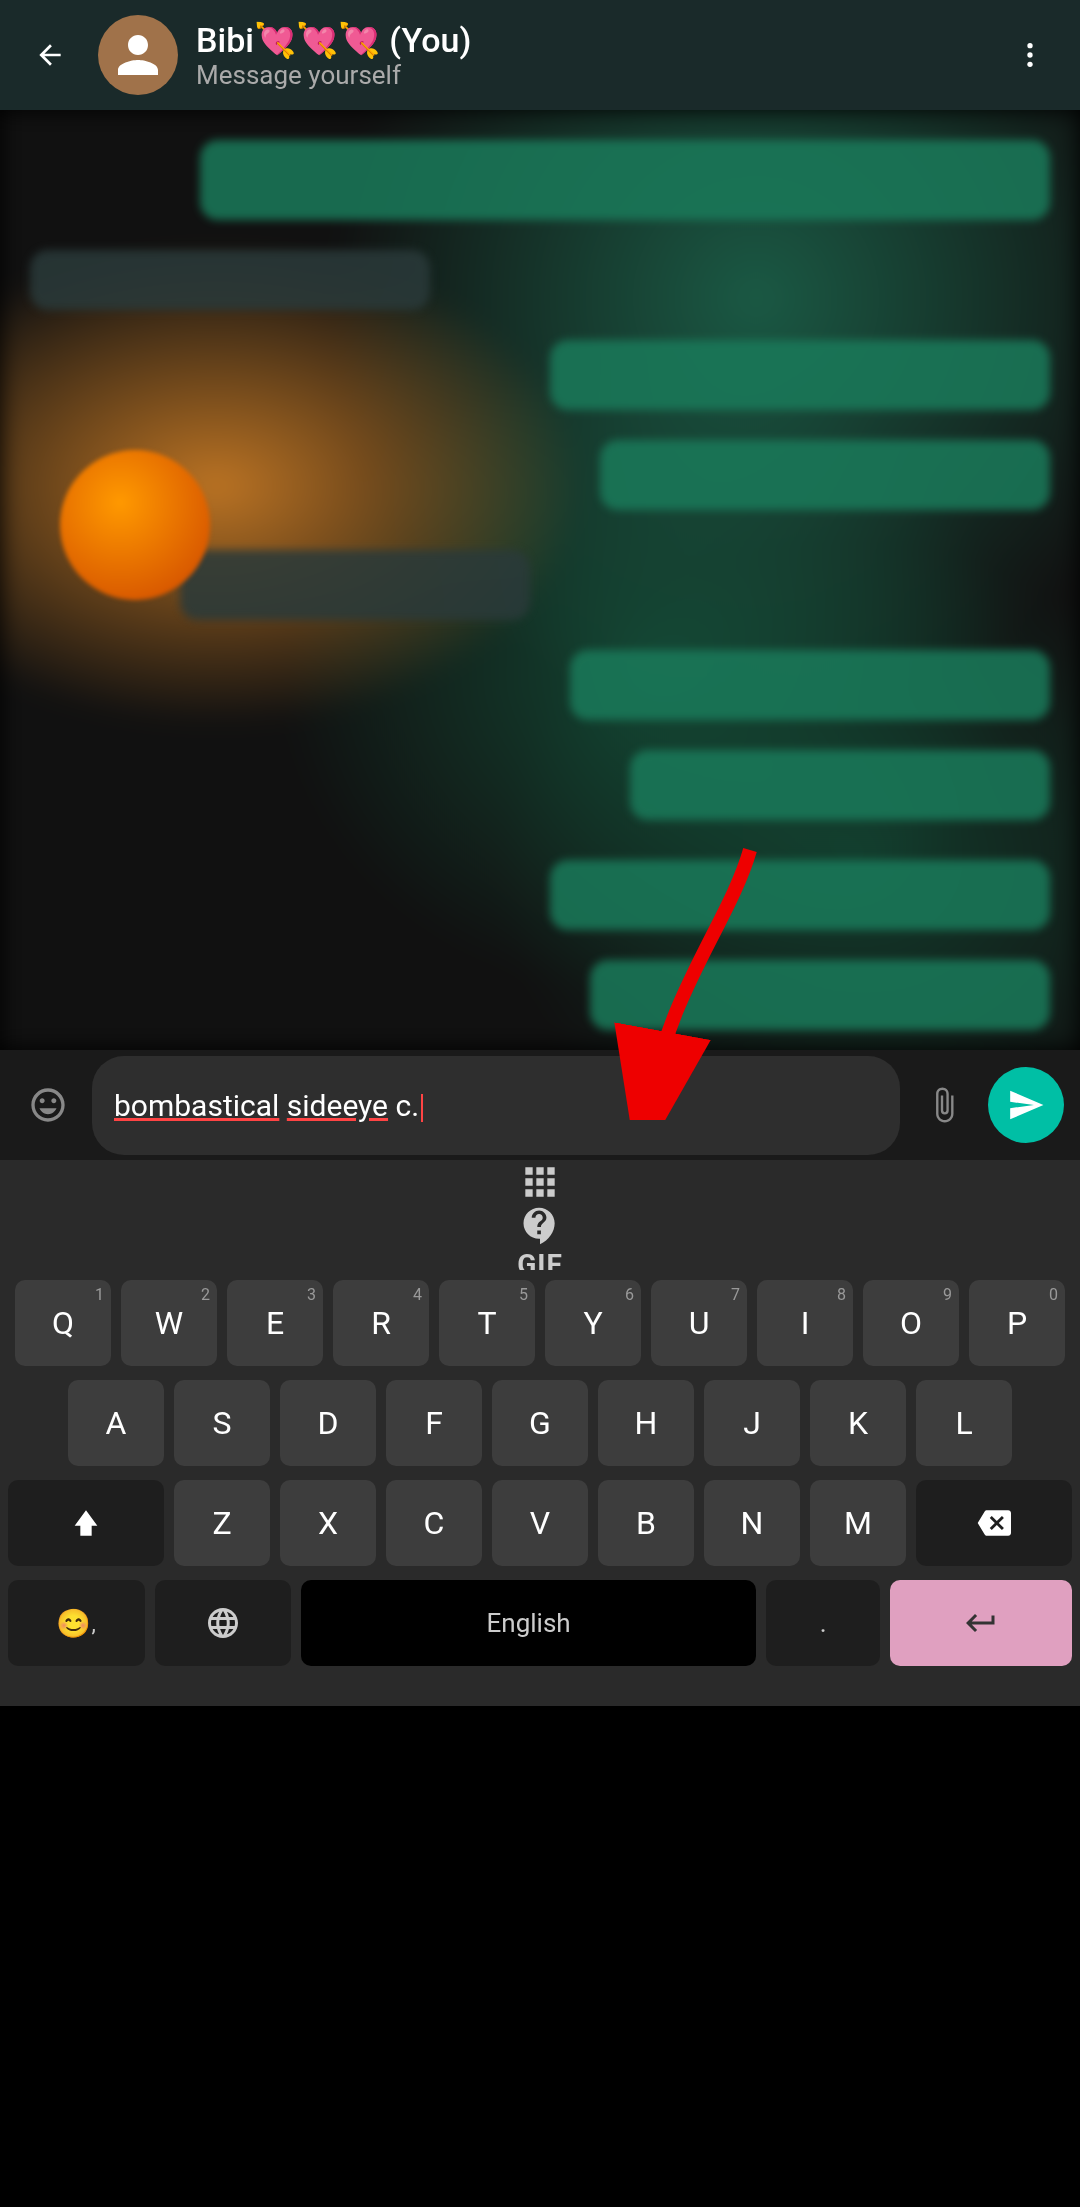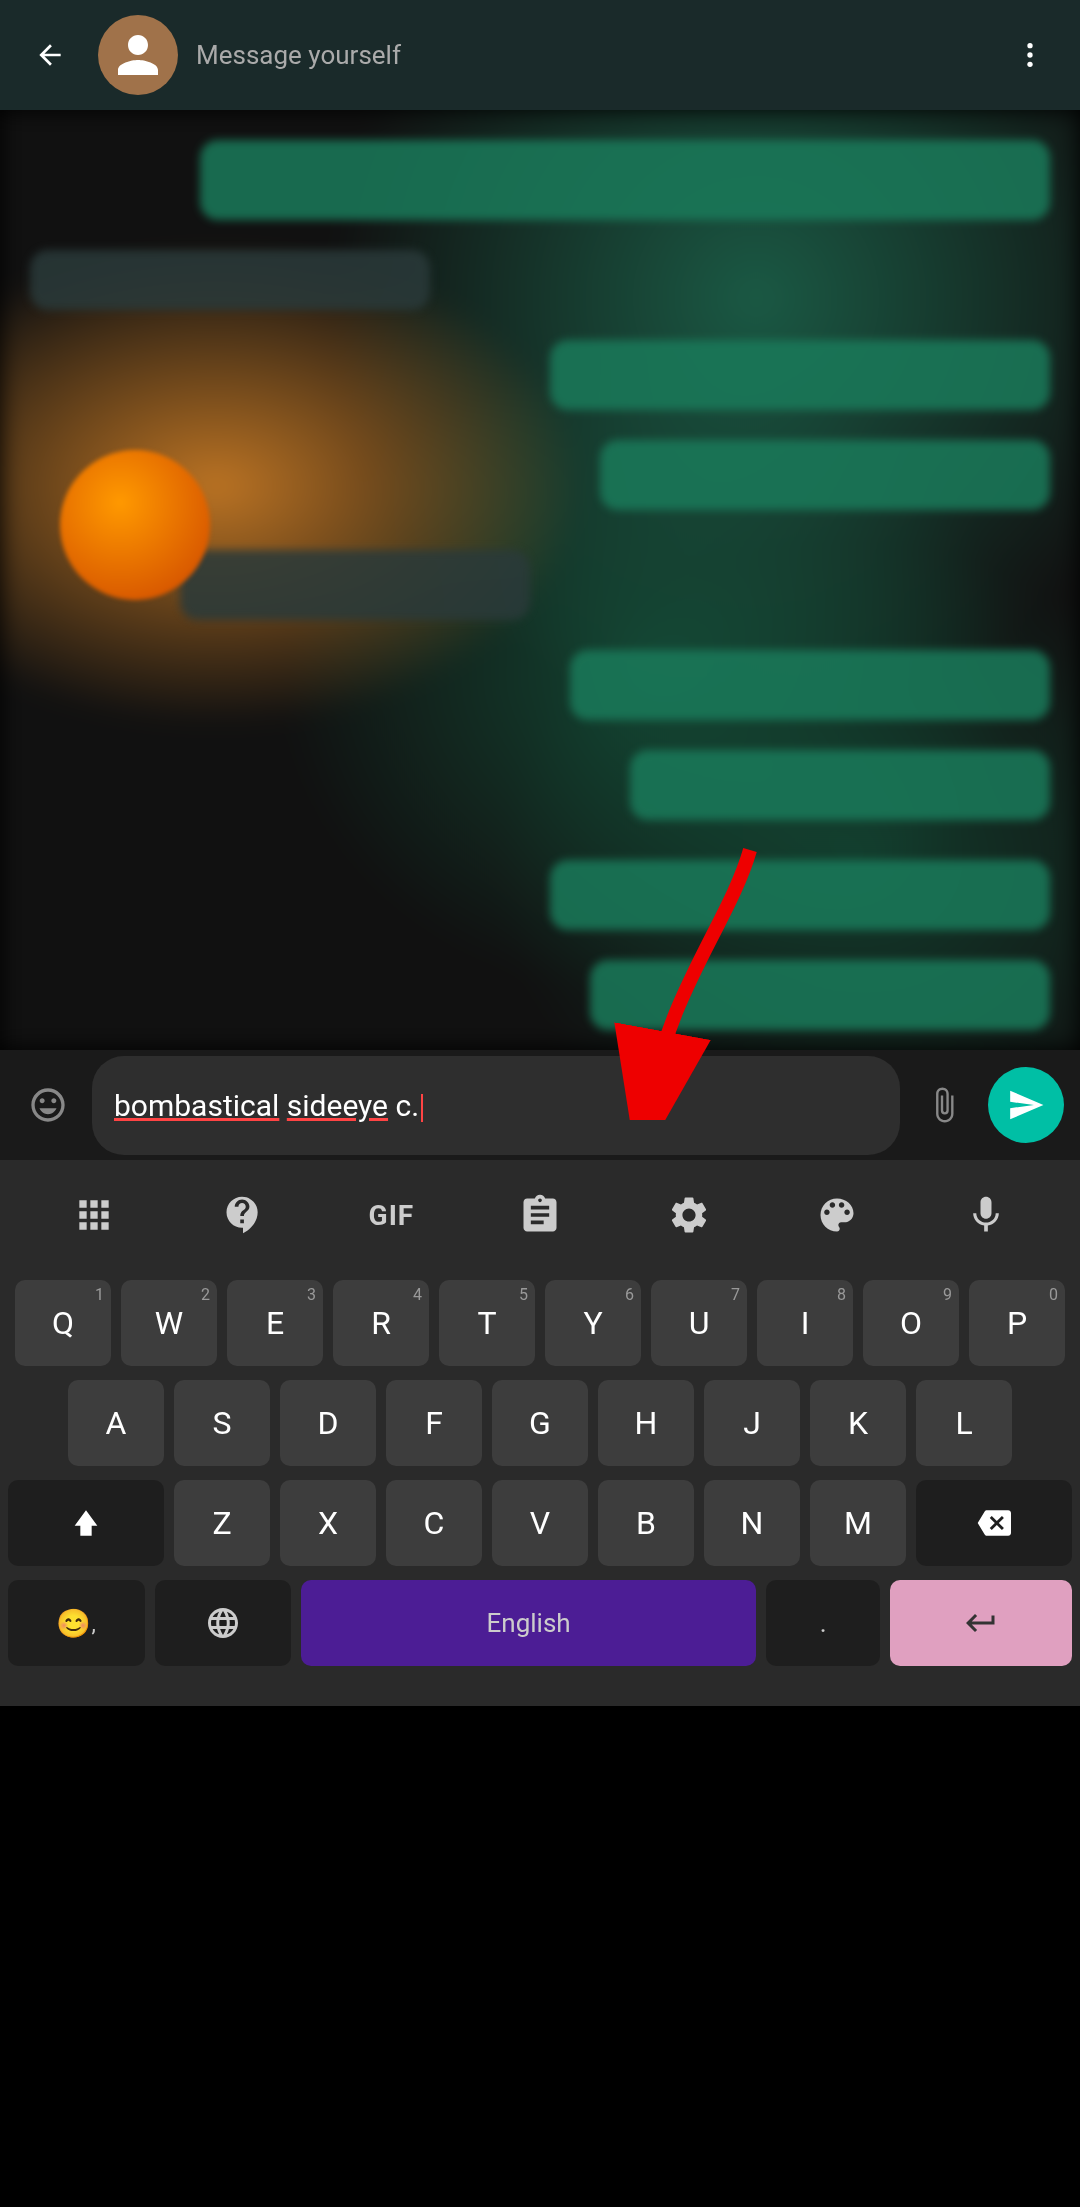--- a/index.html
+++ b/index.html
@@ -180,20 +180,21 @@
     .kb-toolbar {
       position: absolute;
       top: 1160px;
       left: 0; right: 0;
       height: 110px;
       background: #2a2a2a;
       display: flex;
       align-items: center;
       justify-content: space-around;
       padding: 0 20px;
+      flex-direction: column;
     }
     .kb-tool-btn {
       width: 100px;
       height: 80px;
       display: flex;
       align-items: center;
       justify-content: center;
       border-radius: 10px;
       cursor: pointer;
     }
@@ -239,21 +240,21 @@
       position: absolute;
       top: 5px;
       right: 7px;
       font-size: 16px;
       color: #999;
     }
     .key-wide { max-width: none; flex: 1.5; }
     .key-space {
       flex: 4;
       max-width: none;
-      background: #4c1d95;
+      background: #000000;
       font-size: 26px;
       color: #ccc;
     }
     .key-special {
       background: #1e1e1e;
       font-size: 26px;
       color: #ccc;
       flex: 1.6;
       max-width: none;
     }
@@ -288,20 +289,21 @@
     <svg viewBox="0 0 24 24">
         <path d="M20 11H7.83l5.59-5.59L12 4l-8 8 8 8 1.41-1.41L7.83 13H20v-2z"></path>
       </svg>
   </div>
   <div class="avatar">
     <svg viewBox="0 0 24 24">
         <path d="M12 12c2.7 0 4.8-2.1 4.8-4.8S14.7 2.4 12 2.4 7.2 4.5 7.2 7.2 9.3 12 12 12zm0 2.4c-3.2 0-9.6 1.6-9.6 4.8v2.4h19.2v-2.4c0-3.2-6.4-4.8-9.6-4.8z"></path>
       </svg>
   </div>
   <div class="header-info">
+    <div class="header-name">Bibi💘💘💘 (You)</div>
     <div class="header-sub">Message yourself</div>
   </div>
   <div class="header-more">
     <svg viewBox="0 0 24 24">
         <circle cx="12" cy="5" r="2"></circle>
         <circle cx="12" cy="12" r="2"></circle>
         <circle cx="12" cy="19" r="2"></circle>
       </svg>
   </div>
 </div>

